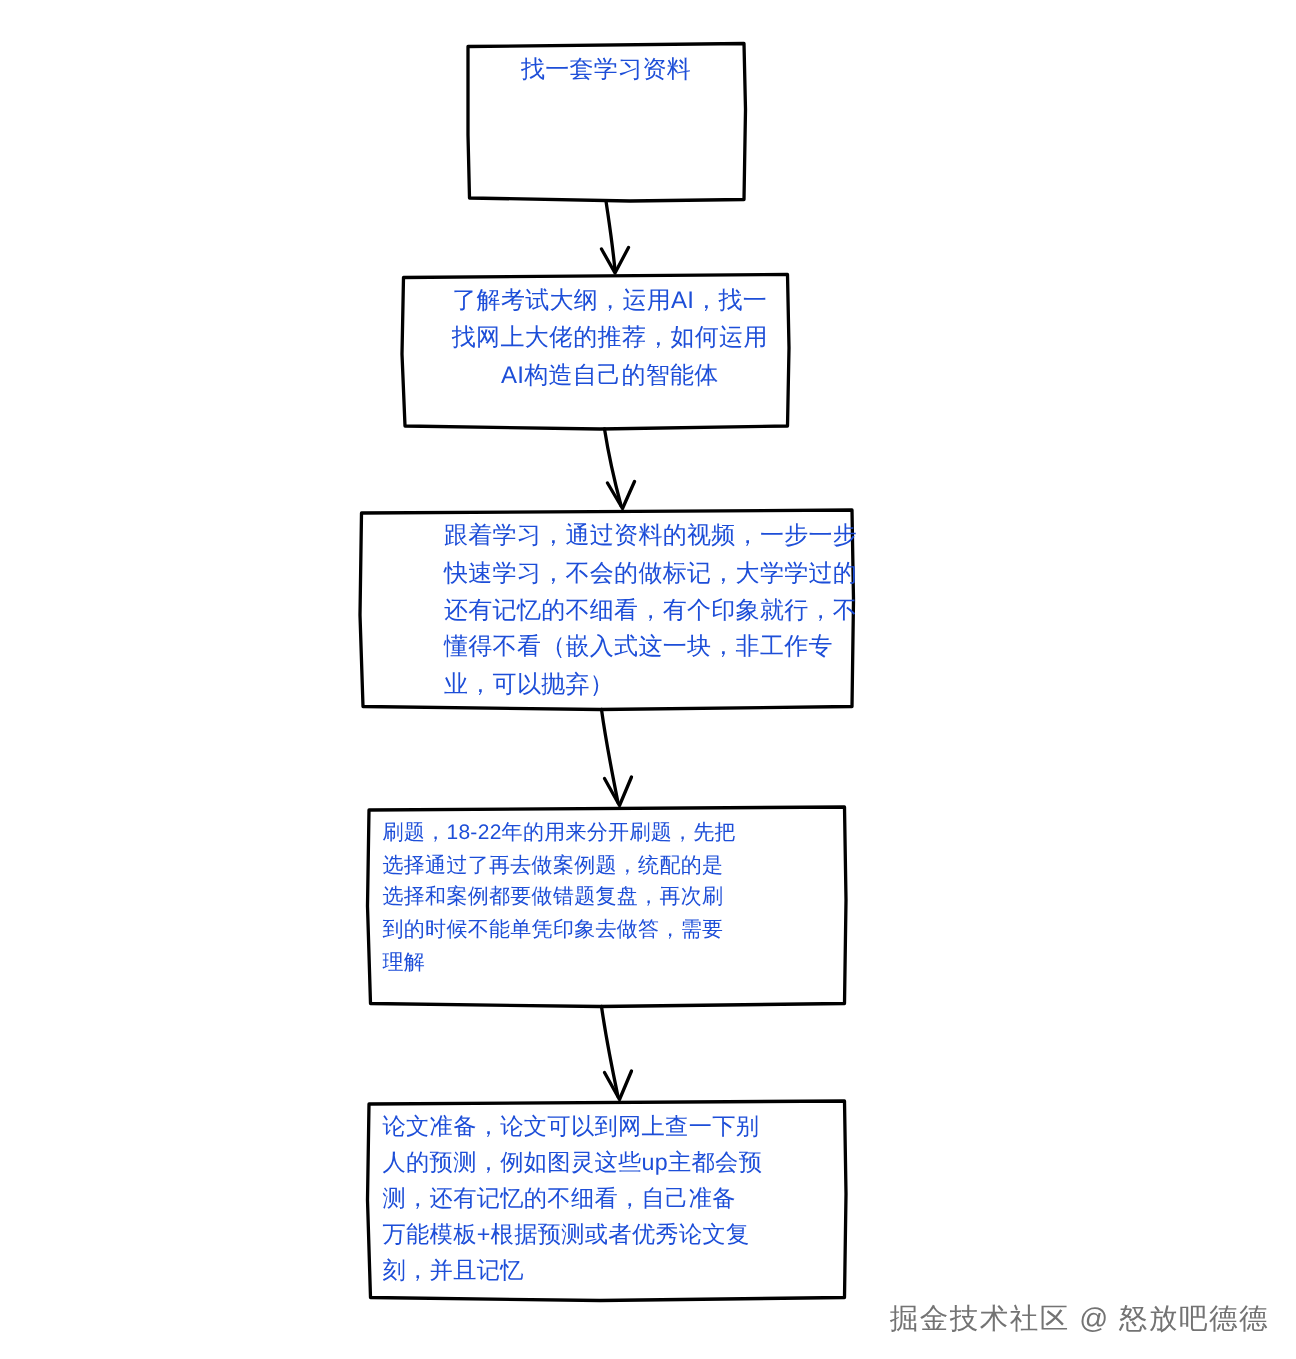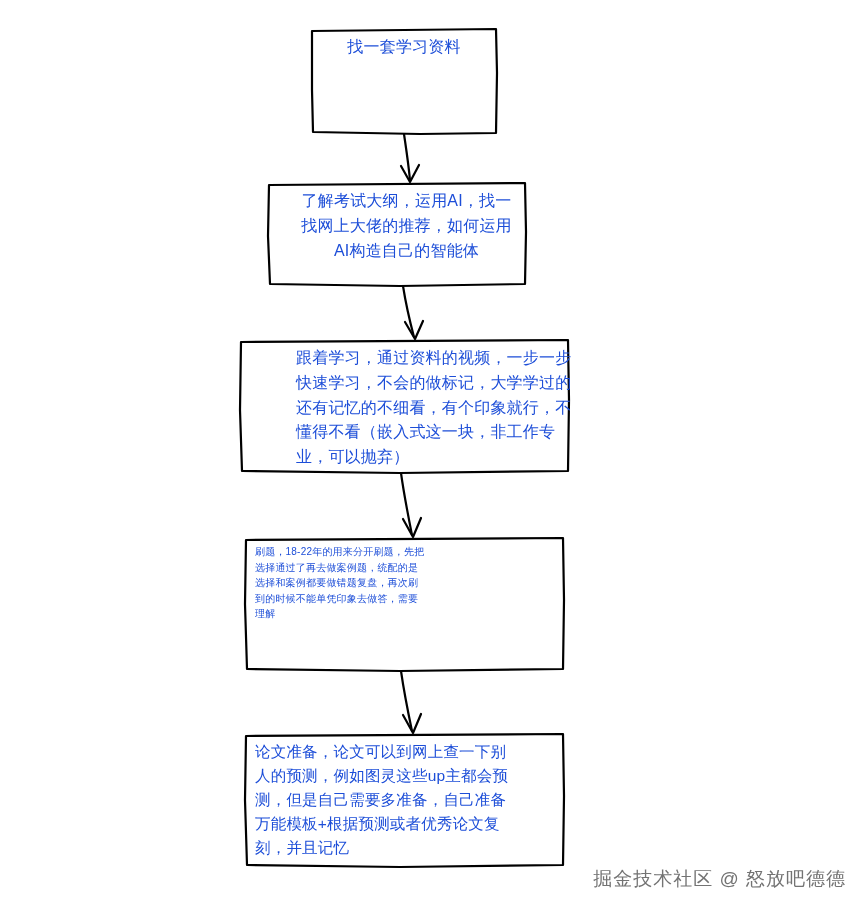--- a/index.html
+++ b/index.html
@@ -33,21 +33,21 @@
     white-space: pre-line;
     padding: 6px 10px;
   }
   .node-text {
     display: block;
     width: 100%;
   }
   #node-0 { left: 311px; top: 29px;  width: 186px; height: 106px; font-size: 16px; }
   #node-1 { left: 268px; top: 183px; width: 258px; height: 102px; font-size: 16px; padding-left: 29px; }
   #node-2 { left: 240px; top: 340px; width: 330px; height: 132px; font-size: 16px; text-align: left; margin-left: 46px; }
-  #node-3 { left: 245px; top: 538px; width: 320px; height: 132px; font-size: 10px; text-align: left; }
+  #node-3 { left: 245px; top: 538px; width: 320px; height: 132px; font-size: 14px; text-align: left; }
   #node-4 { left: 245px; top: 734px; width: 320px; height: 132px; font-size: 15.5px; text-align: left; }
   #node-2 .node-text, #node-3 .node-text, #node-4 .node-text { text-align: left; }
   .watermark {
     position: absolute;
     right: 18px;
     bottom: 14px;
     font-size: 19px;
     color: #737373;
     letter-spacing: 1px;
     user-select: none;
@@ -104,18 +104,18 @@
 <div class="node" id="node-3">
   <span class="node-text">刷题，18-22年的用来分开刷题，先把
 选择通过了再去做案例题，统配的是
 选择和案例都要做错题复盘，再次刷
 到的时候不能单凭印象去做答，需要
 理解</span>
 </div>
 <div class="node" id="node-4">
   <span class="node-text">论文准备，论文可以到网上查一下别
 人的预测，例如图灵这些up主都会预
-测，但是自己需要多准备，自己准备
+测，还有记忆的不细看，自己准备
 万能模板+根据预测或者优秀论文复
 刻，并且记忆</span>
 </div>
 
 <div class="watermark">掘金技术社区 @ 怒放吧德德</div>
 
 </body></html>

